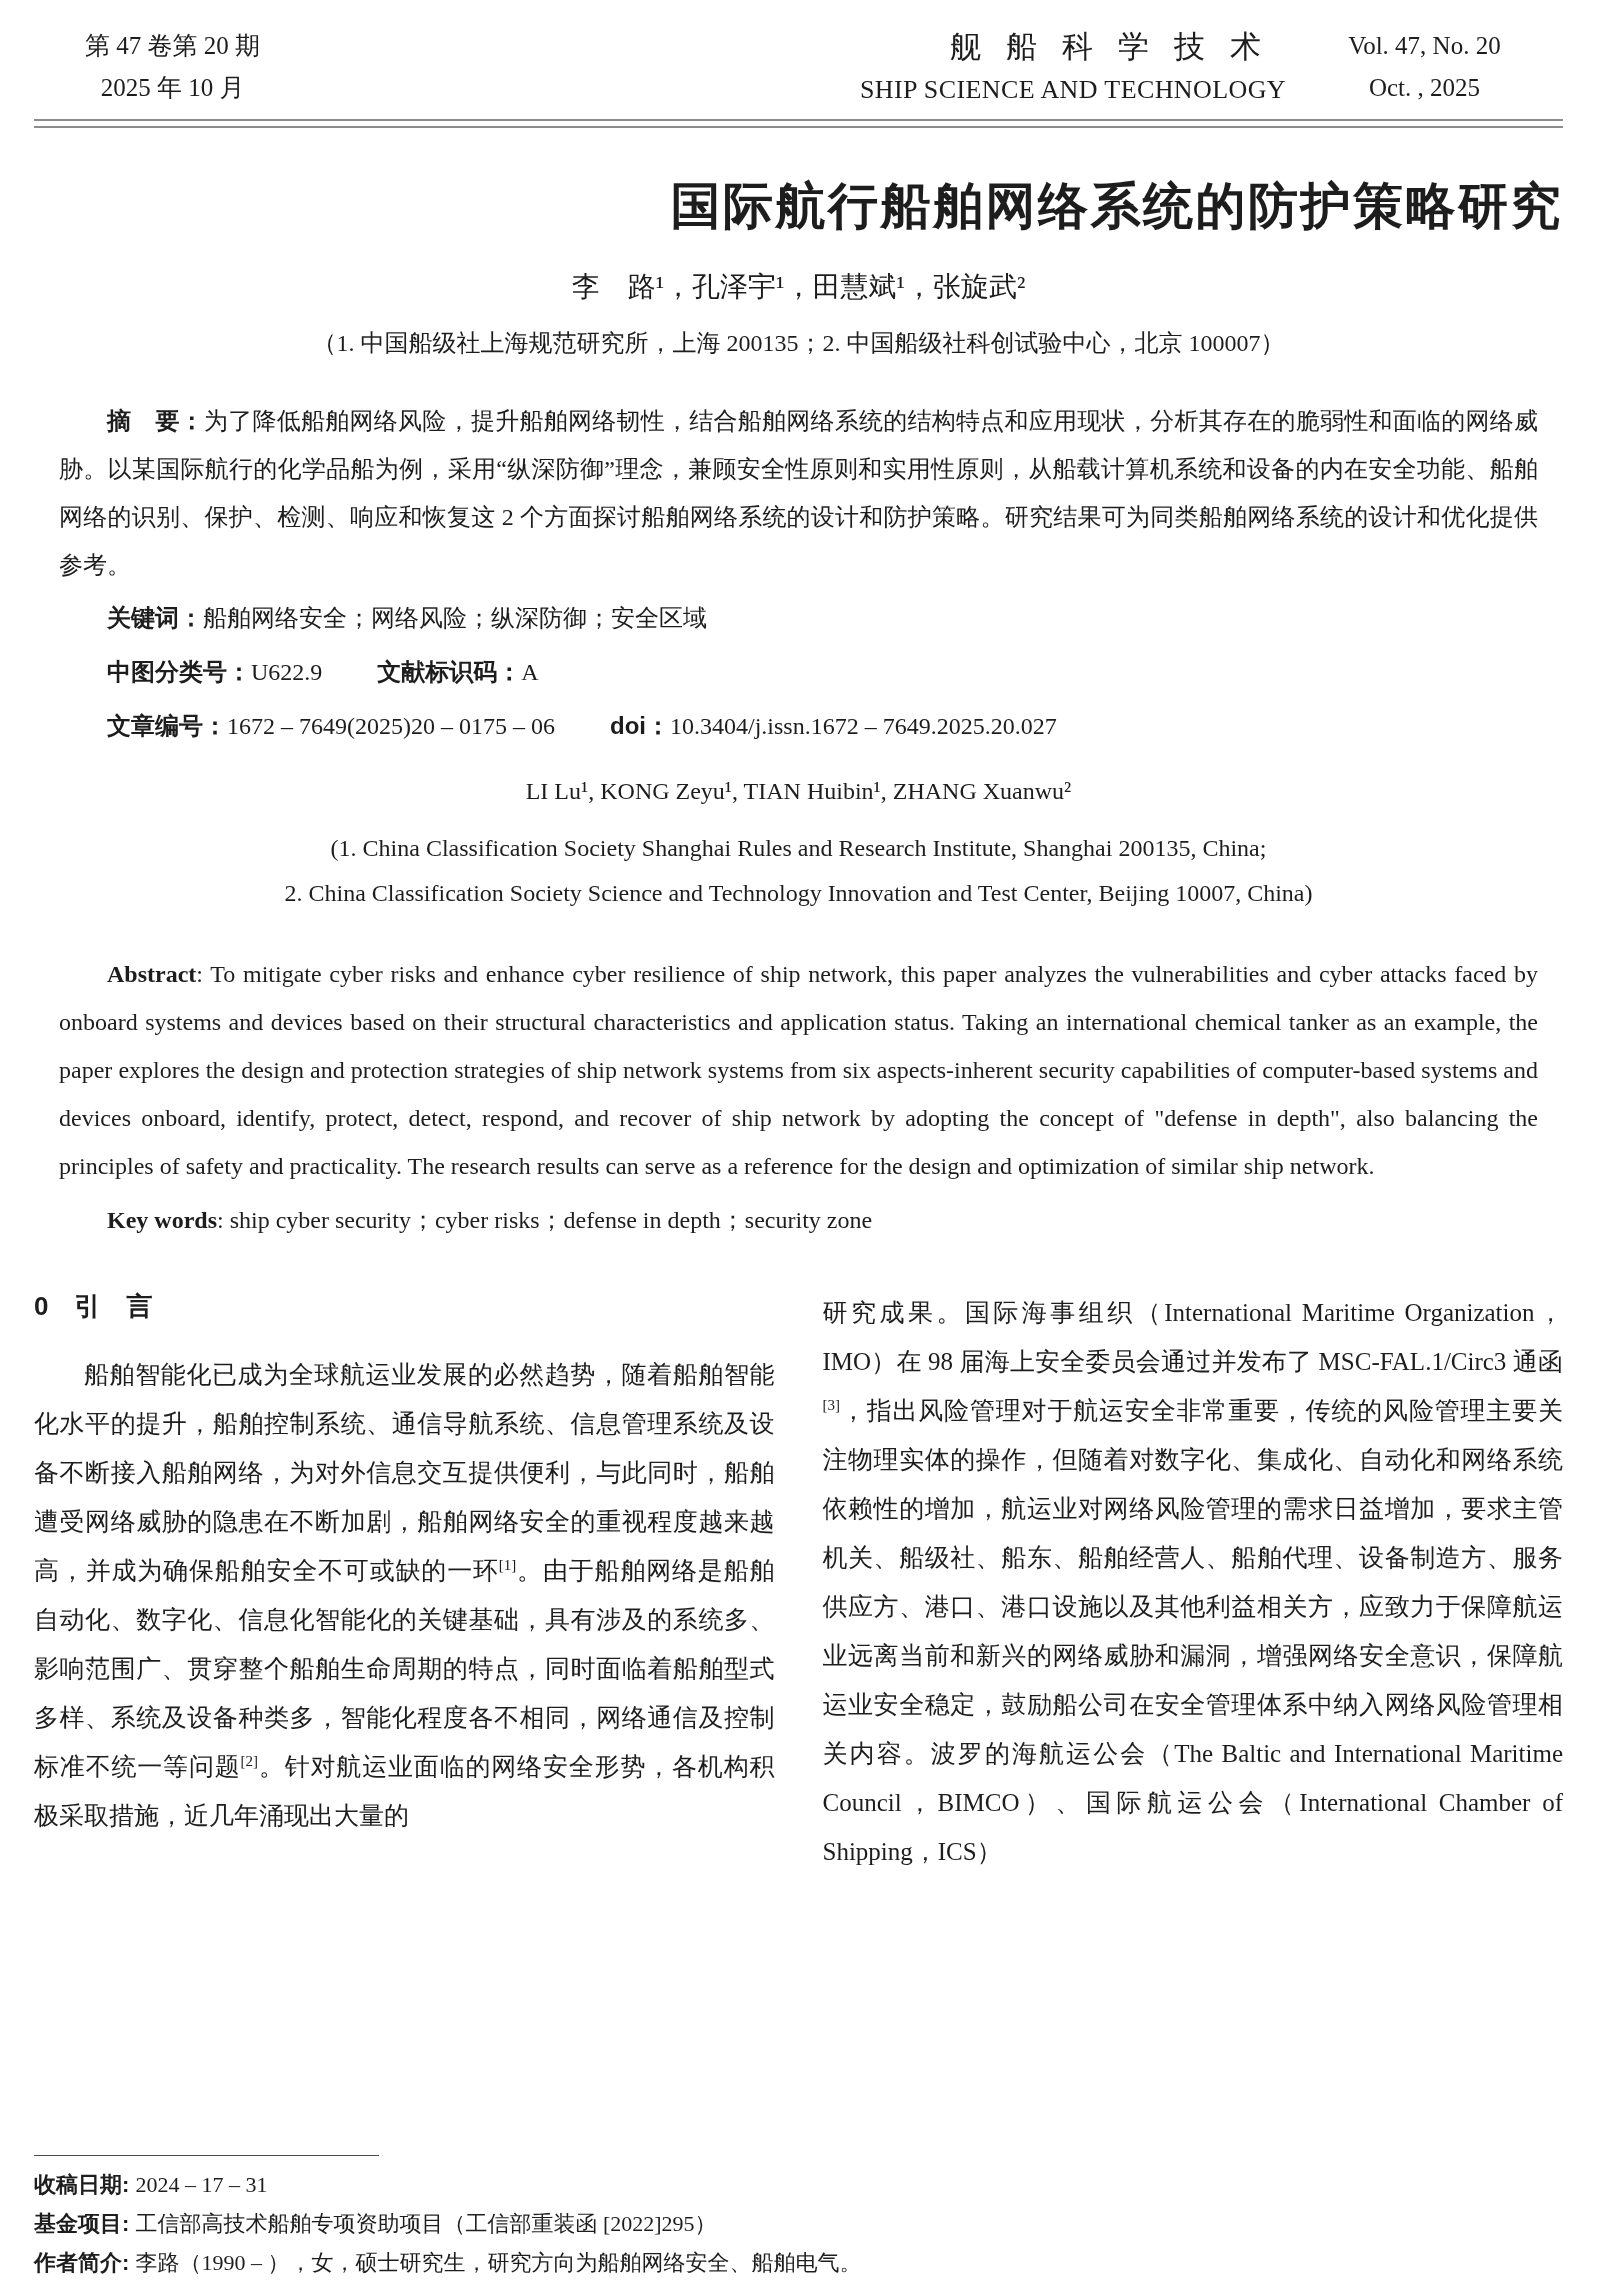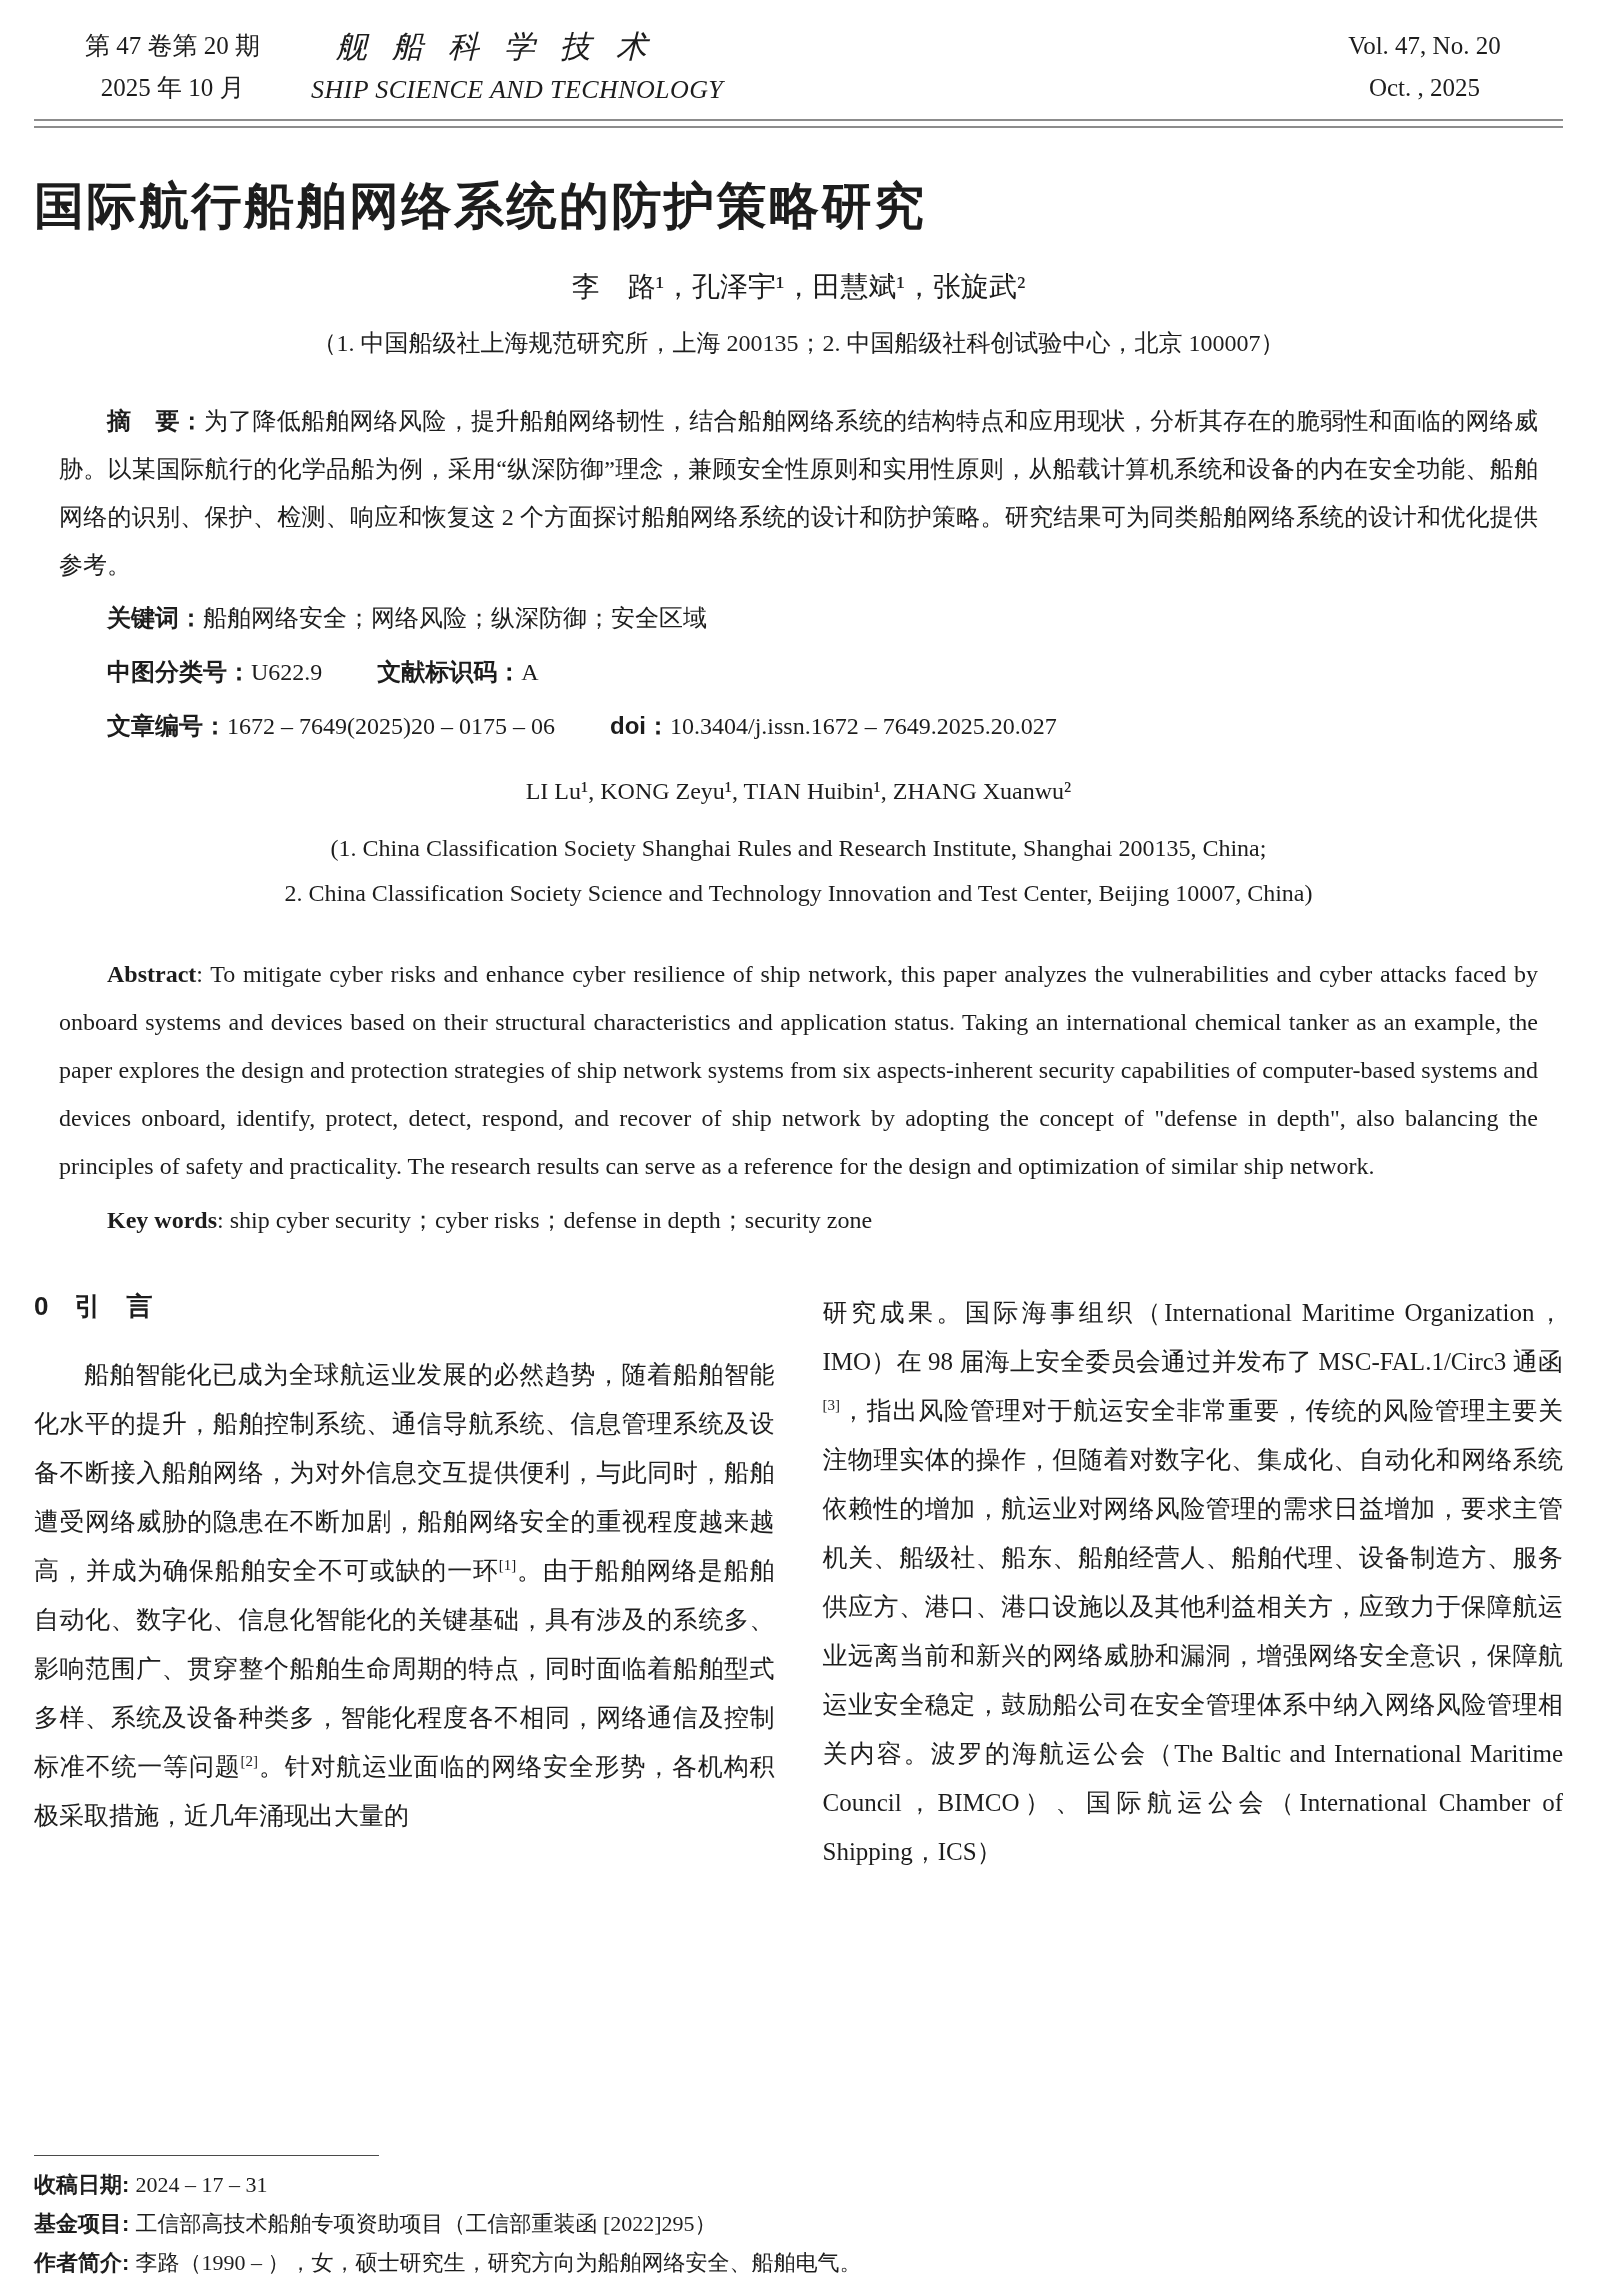--- a/index.html
+++ b/index.html
@@ -6,27 +6,27 @@
   body{
     width:1610px;height:2295px;background:#ffffff;color:#1d1d1d;
     font-family:"Liberation Serif","DejaVu Serif",serif;
     overflow:hidden;
   }
   .page{box-sizing:border-box;width:100%;height:100%;padding:25px 47px 0 34px;position:relative;}
 
   
   .hdr{display:flex;align-items:flex-start;font-size:25px;line-height:42px;}
   .hdr-left,.hdr-right{width:277px;text-align:center;white-space:nowrap;}
-  .hdr-center{flex:1;text-align:left;font-style:italic;}
+  .hdr-center{flex:1;text-align:right;}
   .hdr-center .cn{font-size:31px;letter-spacing:25px;text-indent:25px;line-height:44px;}
   .hdr-center .en{font-size:26px;letter-spacing:0.4px;line-height:42px;}
   .rule{margin-top:8.4px;height:4.2px;border-top:2.5px solid #8c8c8c;border-bottom:2.5px solid #8c8c8c;}
 
   
-  .title-cn{margin:47px 0 16px;text-align:left;font-size:50px;font-weight:700;letter-spacing:2.5px;line-height:62px;}
+  .title-cn{margin:47px 0 16px;text-align:right;font-size:50px;font-weight:700;letter-spacing:2.5px;line-height:62px;}
   .authors-cn{margin-top:32px;text-align:center;font-size:28px;line-height:35px;}
   .affil-cn{margin-top:22px;text-align:center;font-size:24px;line-height:34px;}
   .front{padding:0 25px;font-size:24px;}
   .abstract-cn{margin-top:37px;line-height:48px;text-align:justify;text-indent:2em;}
   .meta-line{margin-top:5.9px;line-height:48px;text-indent:2em;}
   .lbl{font-weight:700;font-family:"Liberation Sans","DejaVu Sans",sans-serif;}
   .gap-left{margin-left:49px;}
 
   
   .title-en{margin:50px 0 0;text-align:center;font-size:31px;font-weight:700;line-height:40px;}

